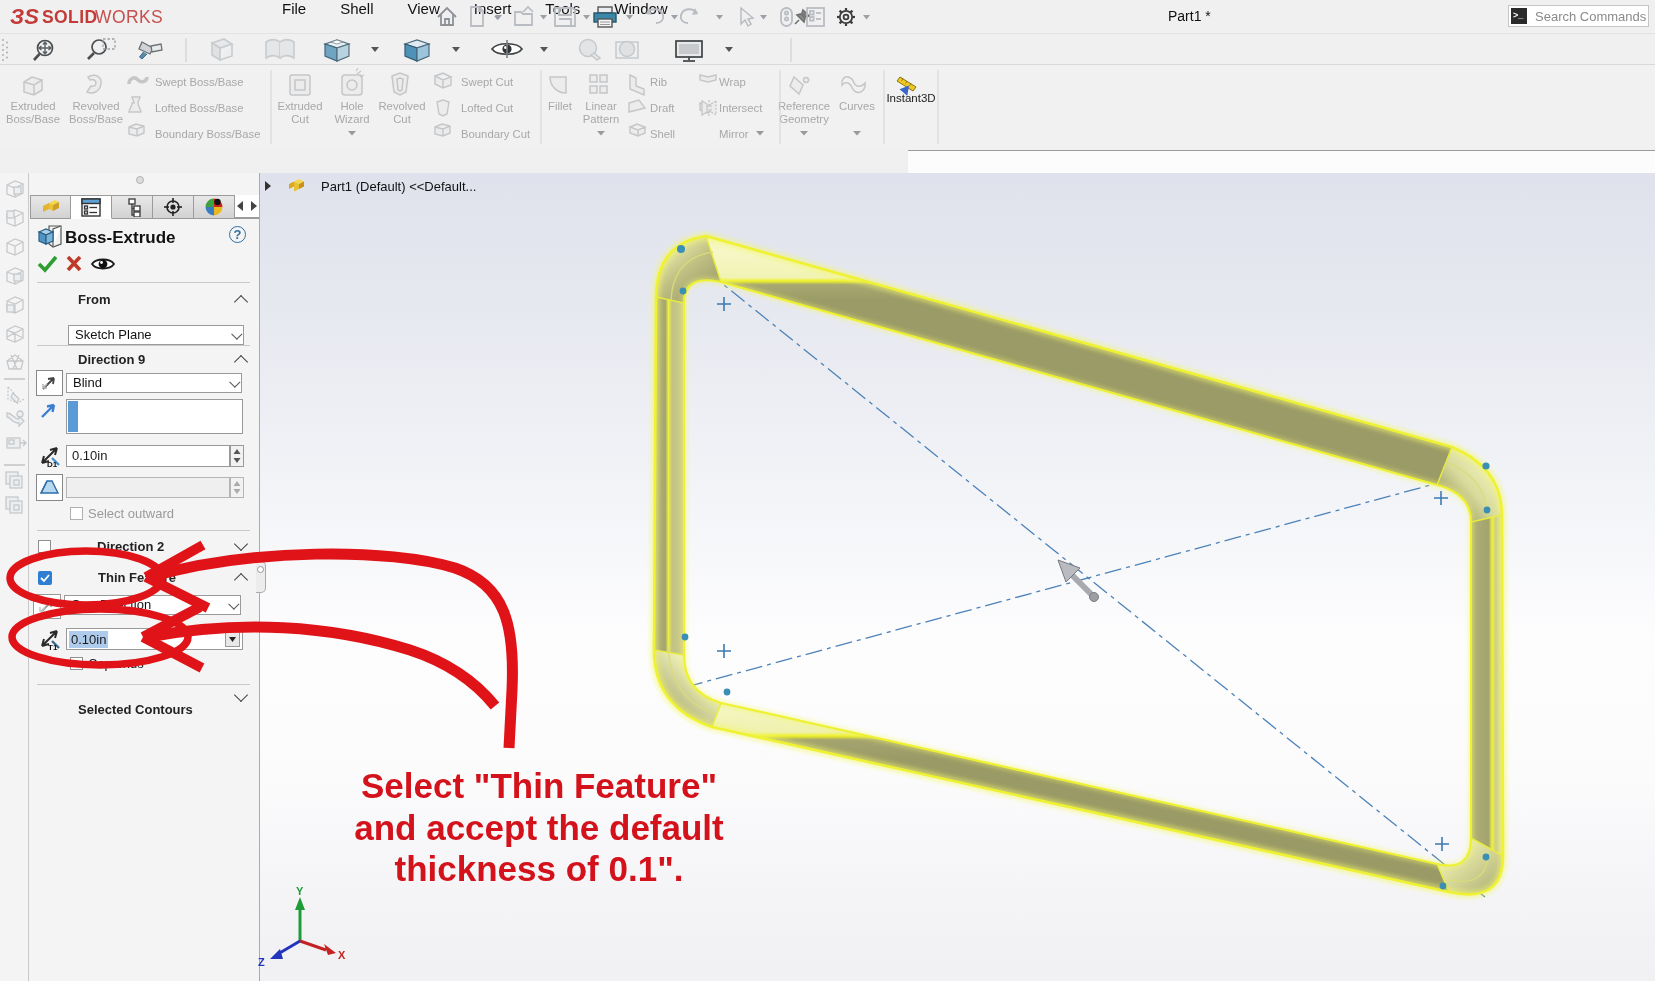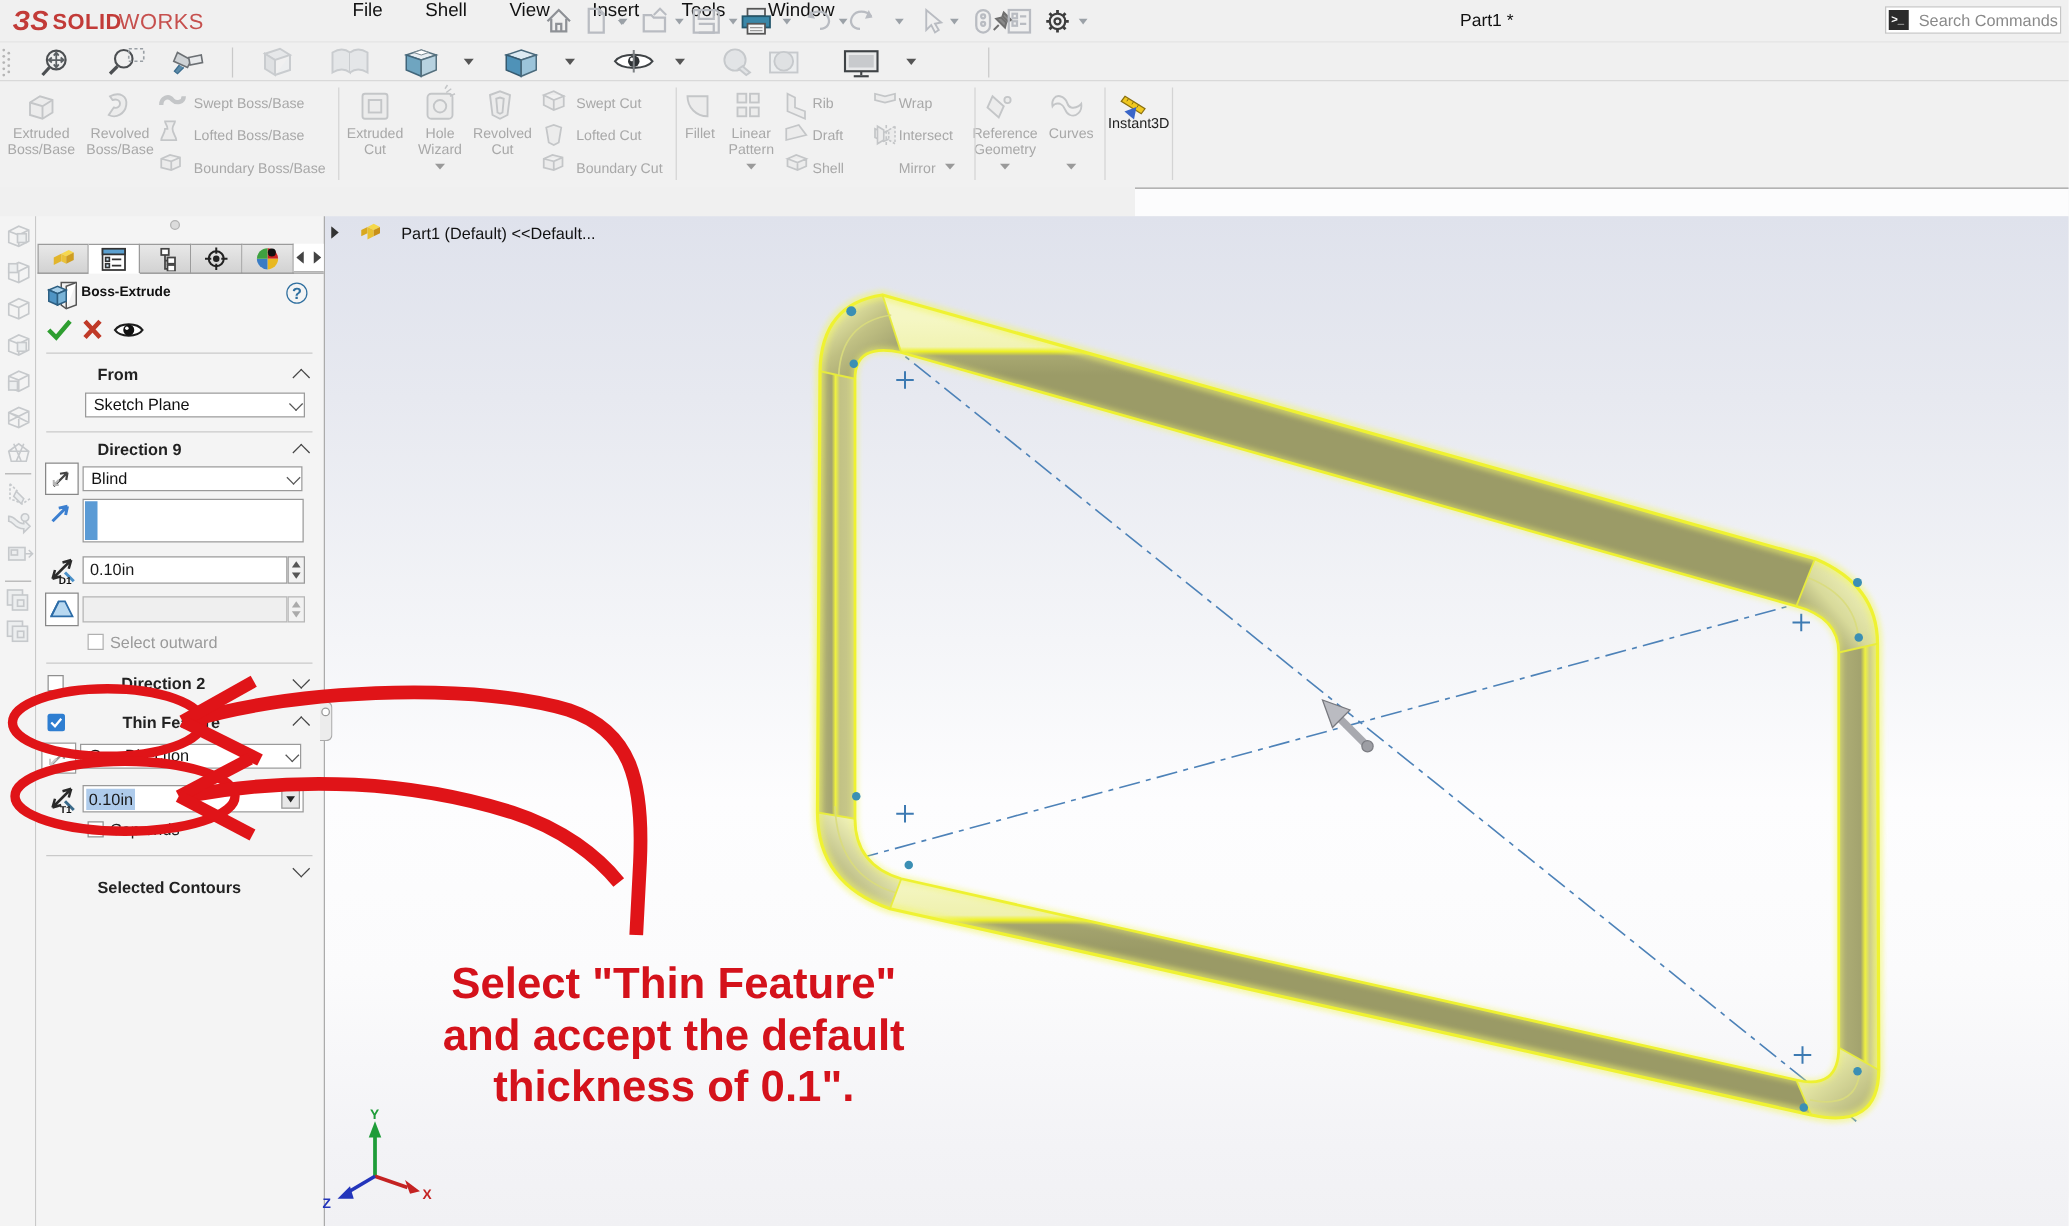--- a/index.html
+++ b/index.html
@@ -510,35 +510,35 @@
         </div>
     </div>
 
     <svg class="abs" style="left:8px;top:51px" width="26" height="25" viewBox="0 0 26 25">
         <path d="M12 2 L24 2 L24 20 L16 23 L12 20 Z" fill="#f2f2f2" stroke="#555" stroke-width="1.2"></path>
         <path d="M24 2 L16 5 L16 23" fill="#fff" stroke="#555" stroke-width="1.2"></path>
         <path d="M2 8 L9 5 L16 8 L9 11 Z" fill="#a8d0ea" stroke="#2d5f82" stroke-width="1.2"></path>
         <path d="M2 8 L2 17 L9 20 L9 11 Z" fill="#4f94c4" stroke="#2d5f82" stroke-width="1.2"></path>
         <path d="M16 8 L16 17 L9 20 L9 11 Z" fill="#7ab4d8" stroke="#2d5f82" stroke-width="1.2"></path>
       </svg>
-    <div class="abs" style="left:36px;top:55px;font-size:11px;font-weight:bold;color:#111">Boss-Extrude</div>
+    <div class="abs" style="left:36px;top:55px;font-size:17px;font-weight:bold;color:#111">Boss-Extrude</div>
     <div class="abs" style="left:200px;top:53px;width:17px;height:17px;border:1.6px solid #2f6f9f;border-radius:50%;color:#2f6f9f;font-size:13px;font-weight:bold;text-align:center;line-height:16px">?</div>
 
     <svg class="abs" style="left:8px;top:81px" width="110" height="20" viewBox="0 0 110 20">
       <path d="M2 10 L8 16 L19 3" fill="none" stroke="#2e9e30" stroke-width="3.6"></path>
       <path d="M31 3 L43 16 M43 3 L31 16" stroke="#c03a28" stroke-width="3.6"></path>
       <path d="M55 10 C59 4 73 4 77 10 C73 16 59 16 55 10 Z" fill="#fff" stroke="#1d1d1d" stroke-width="1.8"></path>
         <circle cx="66" cy="10" r="4.4" fill="#111"></circle>
         <circle cx="64.5" cy="8.5" r="1.4" fill="#fff"></circle>
     </svg>
     <div class="divline" style="top:109px"></div>
 
     <div class="hdr abs" style="left:9px;top:119px">From</div>
     <div class="abs chevron-up" style="left:207px;top:124px"></div>
-    <div class="combo" style="left:39px;top:141px;width:176px">Sketch Plane<div class="chev"></div></div>
+    <div class="combo" style="left:39px;top:152px;width:176px">Sketch Plane<div class="chev"></div></div>
     <div class="divline" style="top:172px"></div>
 
     <div class="hdr abs" style="left:9px;top:179px">Direction 9</div>
     <div class="abs chevron-up" style="left:207px;top:184px"></div>
     <div class="abs" style="left:7px;top:197px;width:27px;height:26px;background:#fff;border:1px solid #888">
         <svg width="25" height="24" viewBox="0 0 25 24">
           <path d="M6 18 L17 7 M17 7 l-6 1 M17 7 l-1 6" stroke="#444" stroke-width="1.8" fill="none"></path>
           <path d="M10 13 l-4 4 M6 17 l4 0 M6 17 l0-4" stroke="#b5b5b5" stroke-width="1.6" fill="none"></path>
         </svg>
       </div>

